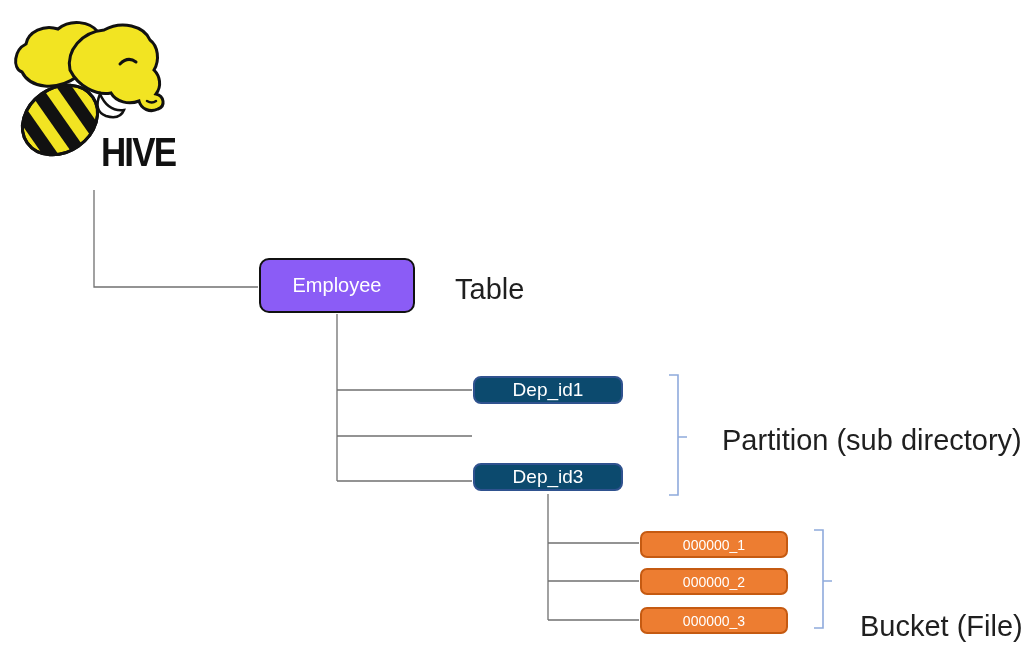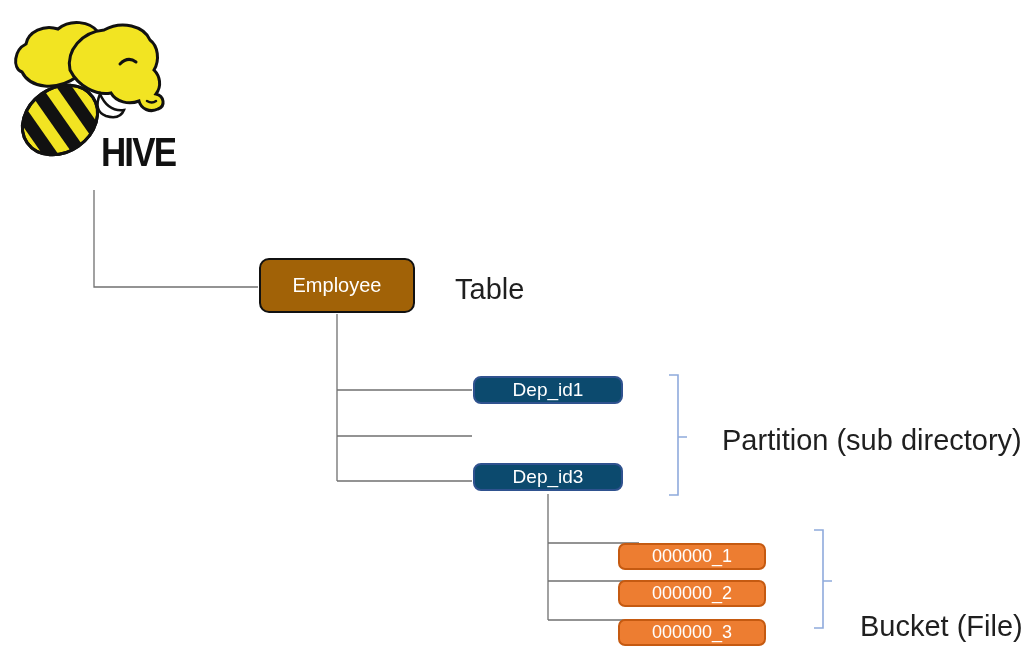--- a/index.html
+++ b/index.html
@@ -12,34 +12,33 @@
 
   .connector-layer { position: absolute; left: 0; top: 0; width: 1023px; height: 650px; pointer-events: none; }
 
   .node {
     position: absolute;
     display: flex; align-items: center; justify-content: center;
     color: #ffffff; text-align: center;
   }
   .node-table {
     left: 259px; top: 258px; width: 156px; height: 55px;
-    background: #a16207; border: 2px solid #111111; border-radius: 10px;
+    background: #8b5cf6; border: 2px solid #111111; border-radius: 10px;
     font-size: 20px;
   }
   .node-partition {
     left: 473px; width: 150px; height: 28px;
     background: #0c4a6e; border: 2px solid #2F528F; border-radius: 8px;
     font-size: 19px;
   }
   .p0 { top: 376px; } .p1 { top: 422px; } .p2 { top: 463px; }
   .node-bucket {
-    left: 618px; width: 148px; height: 27px;
+    left: 640px; width: 148px; height: 27px;
     background: #ED7D31; border: 2px solid #C55A11; border-radius: 7px;
-    font-size: 18px;
-    margin-top: 12px;
+    font-size: 14px;
   }
   .b0 { top: 531px; } .b1 { top: 568px; } .b2 { top: 607px; }
 
   .annotation {
     position: absolute; color: #1f1f1f; font-size: 29px; white-space: nowrap;
   }
   .ann-table { left: 455px; top: 273px; }
   .ann-partition { left: 722px; top: 424px; }
   .ann-bucket { left: 860px; top: 569px; margin-top: 41px; }
 </style>

